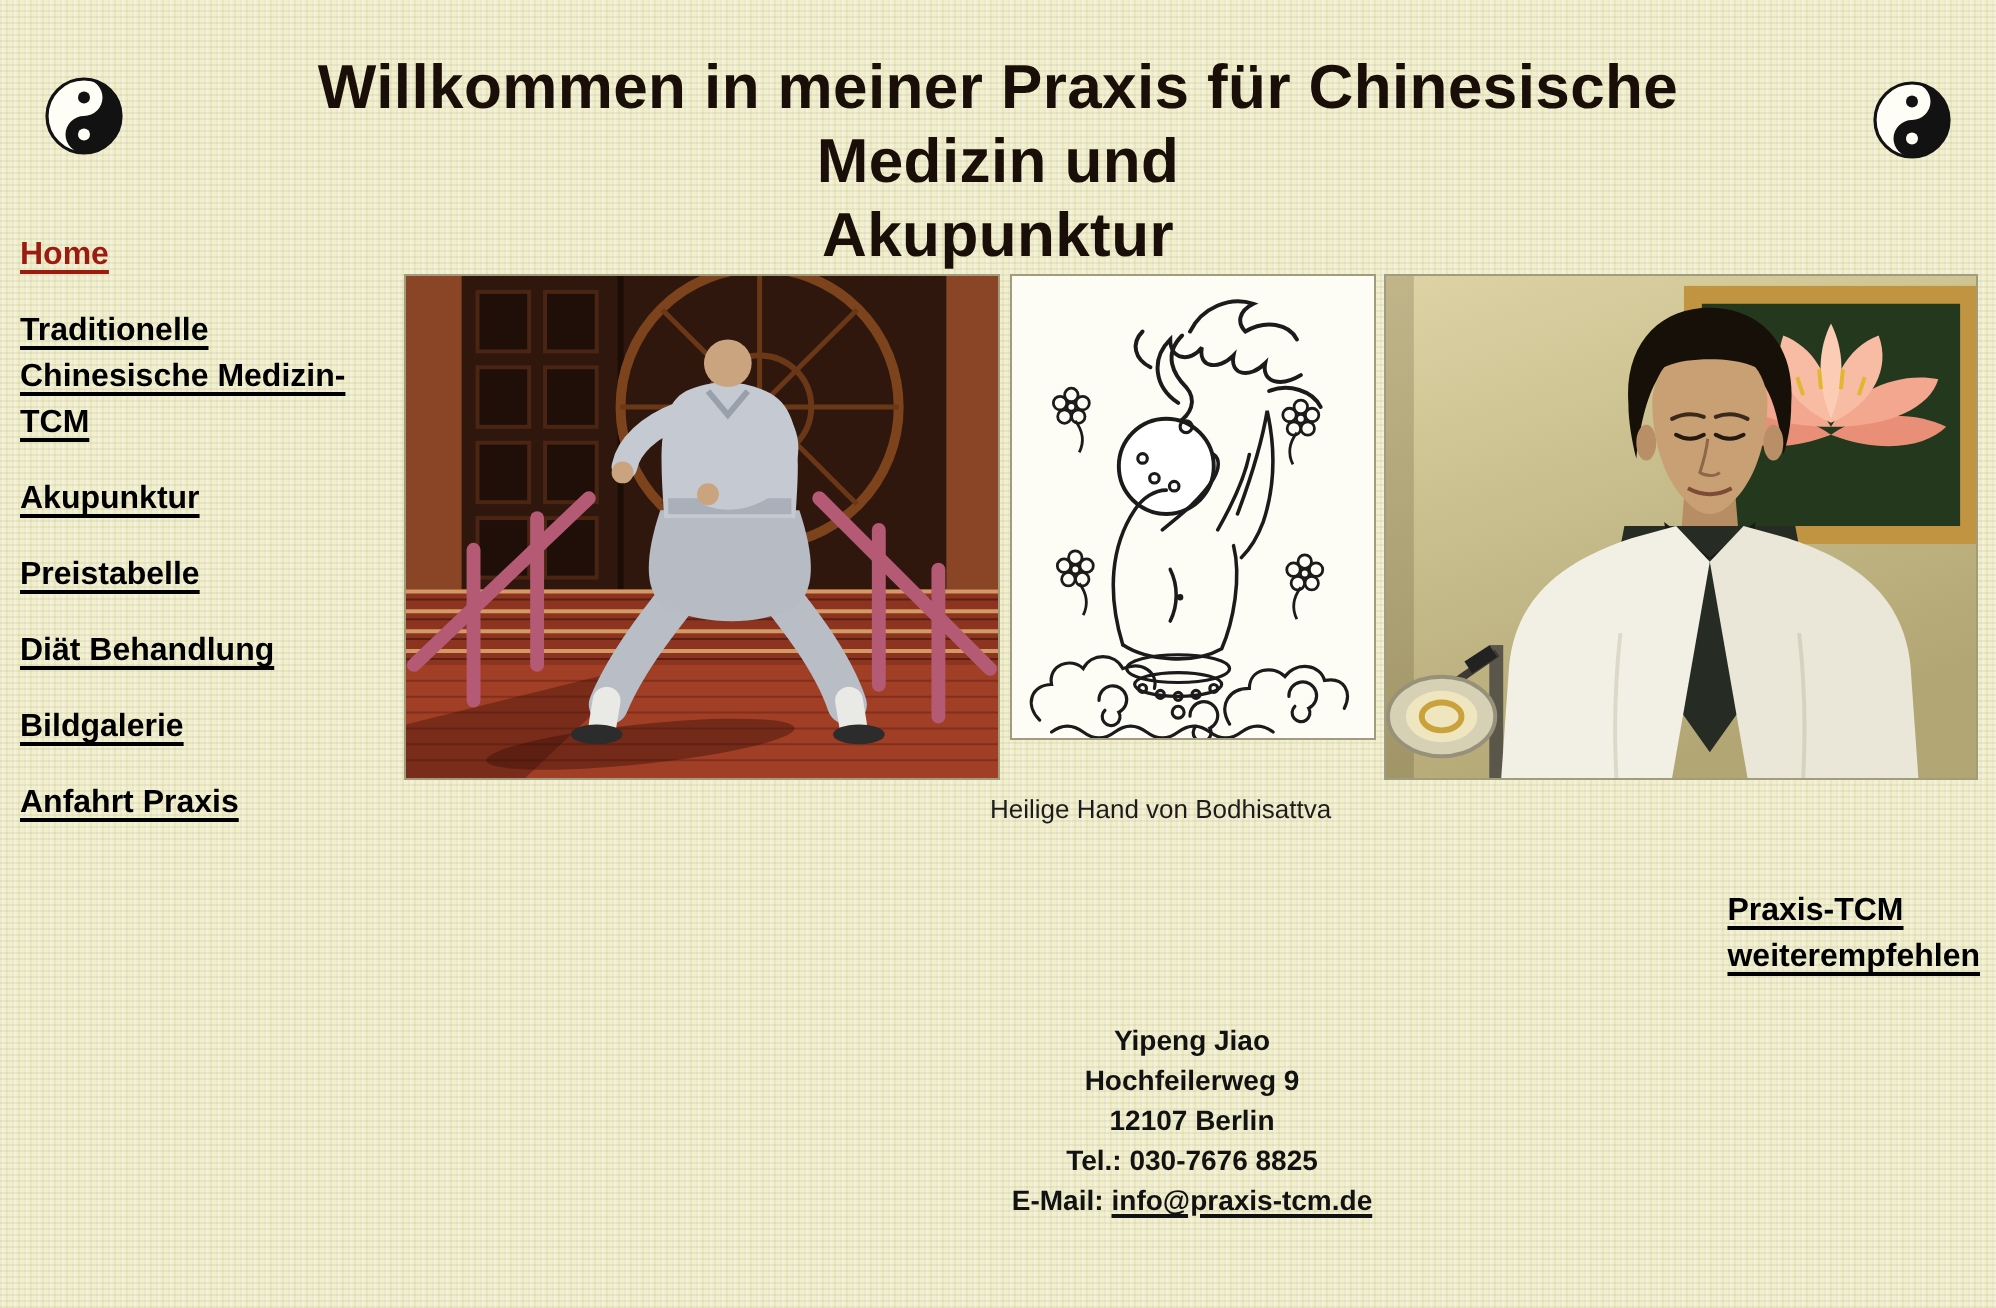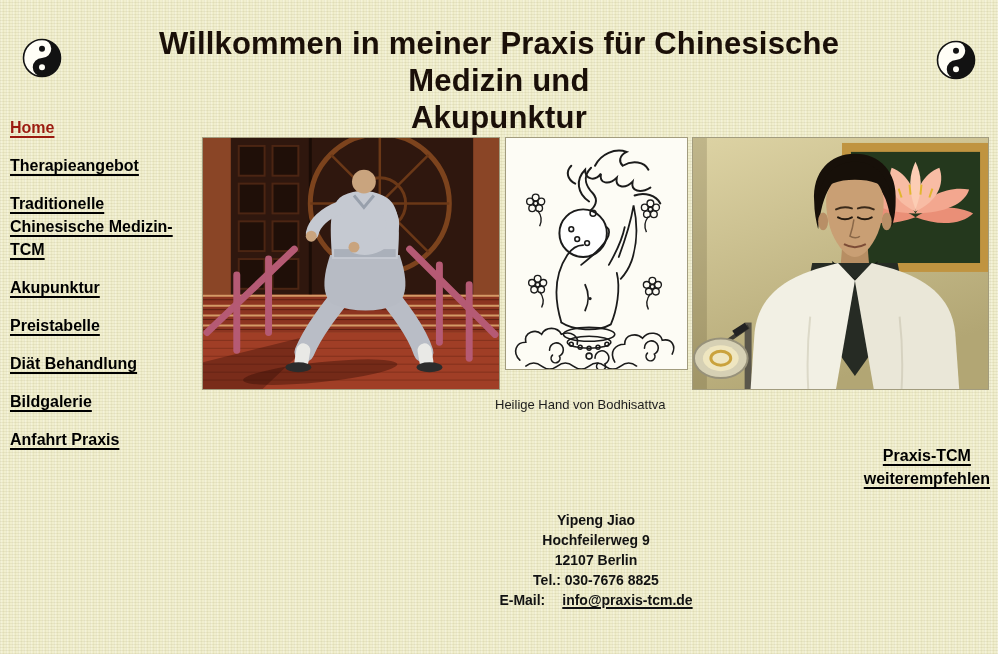--- a/index.html
+++ b/index.html
@@ -40,31 +40,31 @@
   #photo2 { left:505px; top:137px; width:183px; height:233px; }
   #photo3 { left:692px; top:137px; width:297px; height:253px; }
   .photo svg { display:block; width:100%; height:100%; }
 
   .caption {
     position:absolute; left:495px; top:397px; width:203px;
     text-align:left; font-size:13px; color:#1c1c1c;
   }
 
   .share {
-    position:absolute; right:8px; top:444px; text-align:center;
+    position:absolute; right:8px; top:444px; text-align:left;
     font-weight:bold; font-size:16px; line-height:23px; color:var(--text_black,#000);
     text-decoration-thickness:2px; text-underline-offset:3px;
   }
   .share span { display:block; }
 
   .footer {
     position:absolute; left:194px; top:510px; width:804px;
     text-align:center; font-weight:bold; font-size:14px; line-height:20px; color:#121212;
   }
-  .footer a { color:#121212; text-decoration:underline; text-decoration-thickness:1.5px; text-underline-offset:2px;padding-left:13px; }
+  .footer a { color:#121212; text-decoration:underline; text-decoration-thickness:1.5px; text-underline-offset:2px; }
   .footer .lbl { margin-right:4px; }
 </style>
 </head>
 <body>
 
 <div class="page">
 
   <div class="yin left">
     <svg viewBox="0 0 40 40">
       <circle cx="20" cy="20" r="18.5" fill="#fffef6" stroke="#121212" stroke-width="1.6"></circle>
@@ -80,21 +80,20 @@
     <svg viewBox="0 0 40 40">
       <circle cx="20" cy="20" r="18.5" fill="#fffef6" stroke="#121212" stroke-width="1.6"></circle>
       <path d="M20 1.5 a18.5 18.5 0 0 1 0 37 a9.25 9.25 0 0 1 0 -18.5 a9.25 9.25 0 0 0 0 -18.5 Z" fill="#121212"></path>
       <circle cx="20" cy="10.75" r="3" fill="#121212"></circle>
       <circle cx="20" cy="29.25" r="3" fill="#fffef6"></circle>
     </svg>
   </div>
 
   <nav class="sidebar">
     <a href="#" class="navlink active">Home</a>
-    <a href="#" class="navlink">Therapieangebot</a>
     <a href="#" class="navlink">Traditionelle Chinesische Medizin-TCM</a>
     <a href="#" class="navlink">Akupunktur</a>
     <a href="#" class="navlink">Preistabelle</a>
     <a href="#" class="navlink">Diät Behandlung</a>
     <a href="#" class="navlink">Bildgalerie</a>
     <a href="#" class="navlink">Anfahrt Praxis</a>
   </nav>
 
   <figure class="photo" id="photo1">
     <svg viewBox="0 0 298 253" preserveAspectRatio="none">

